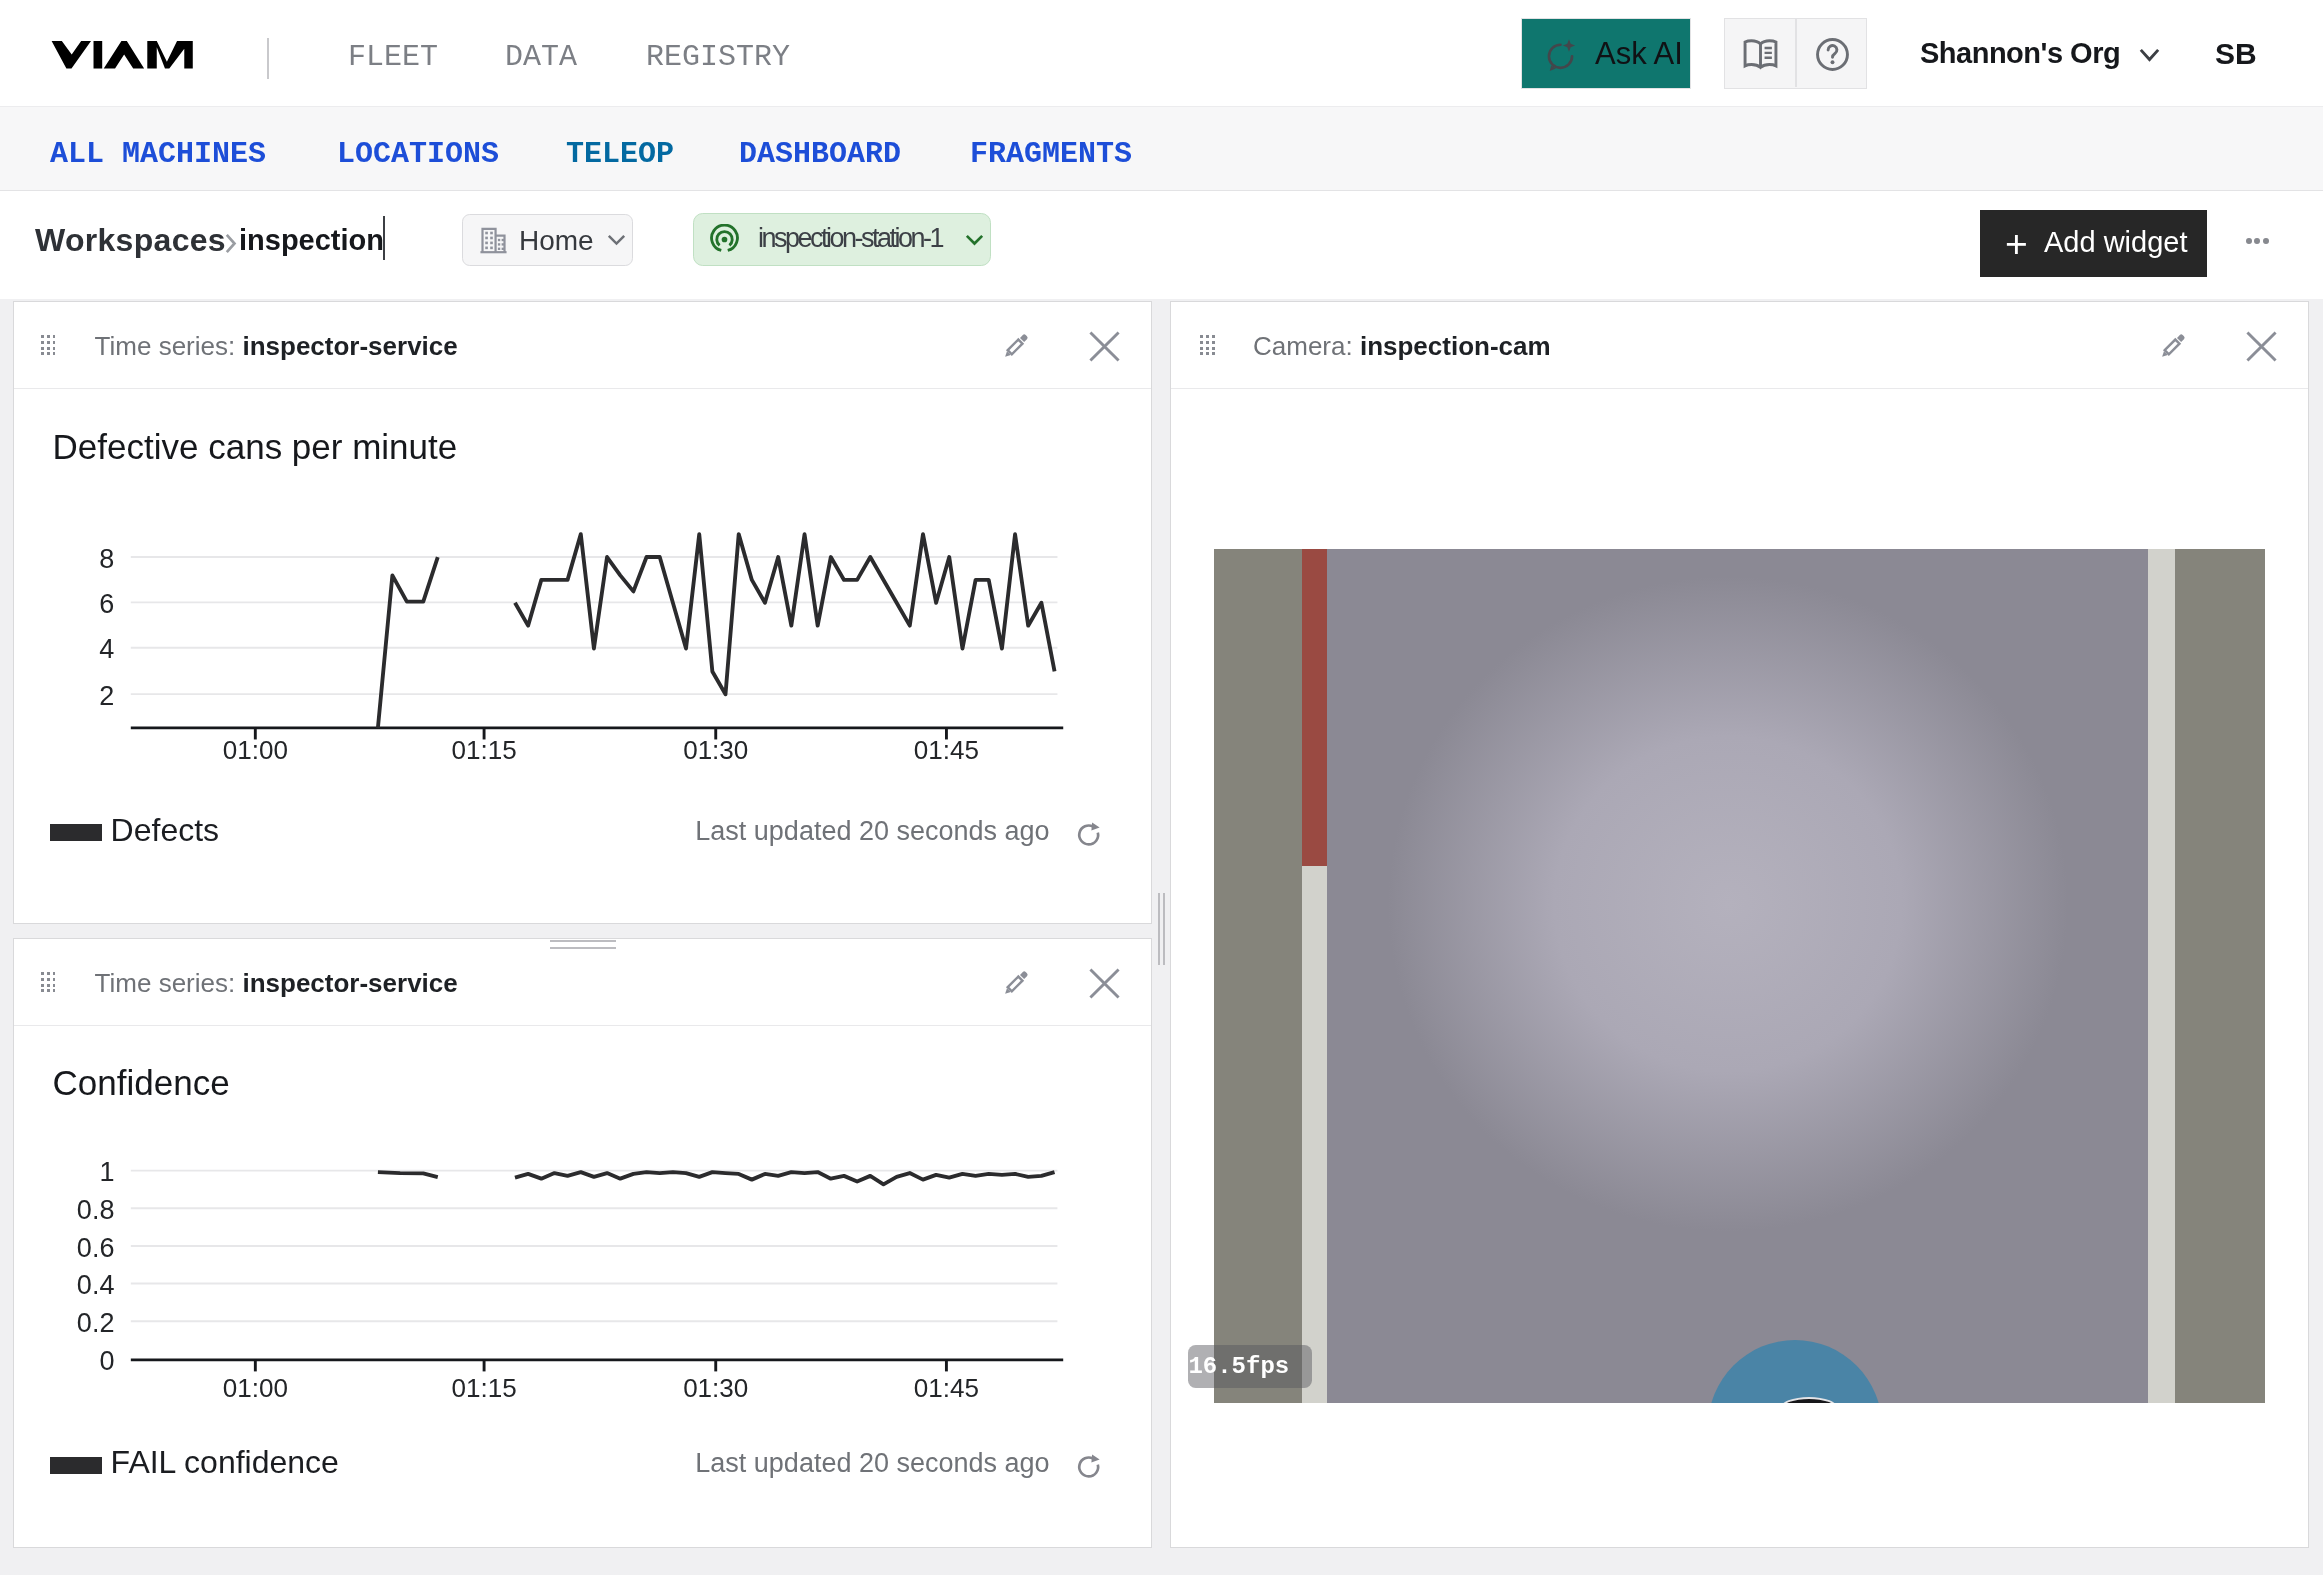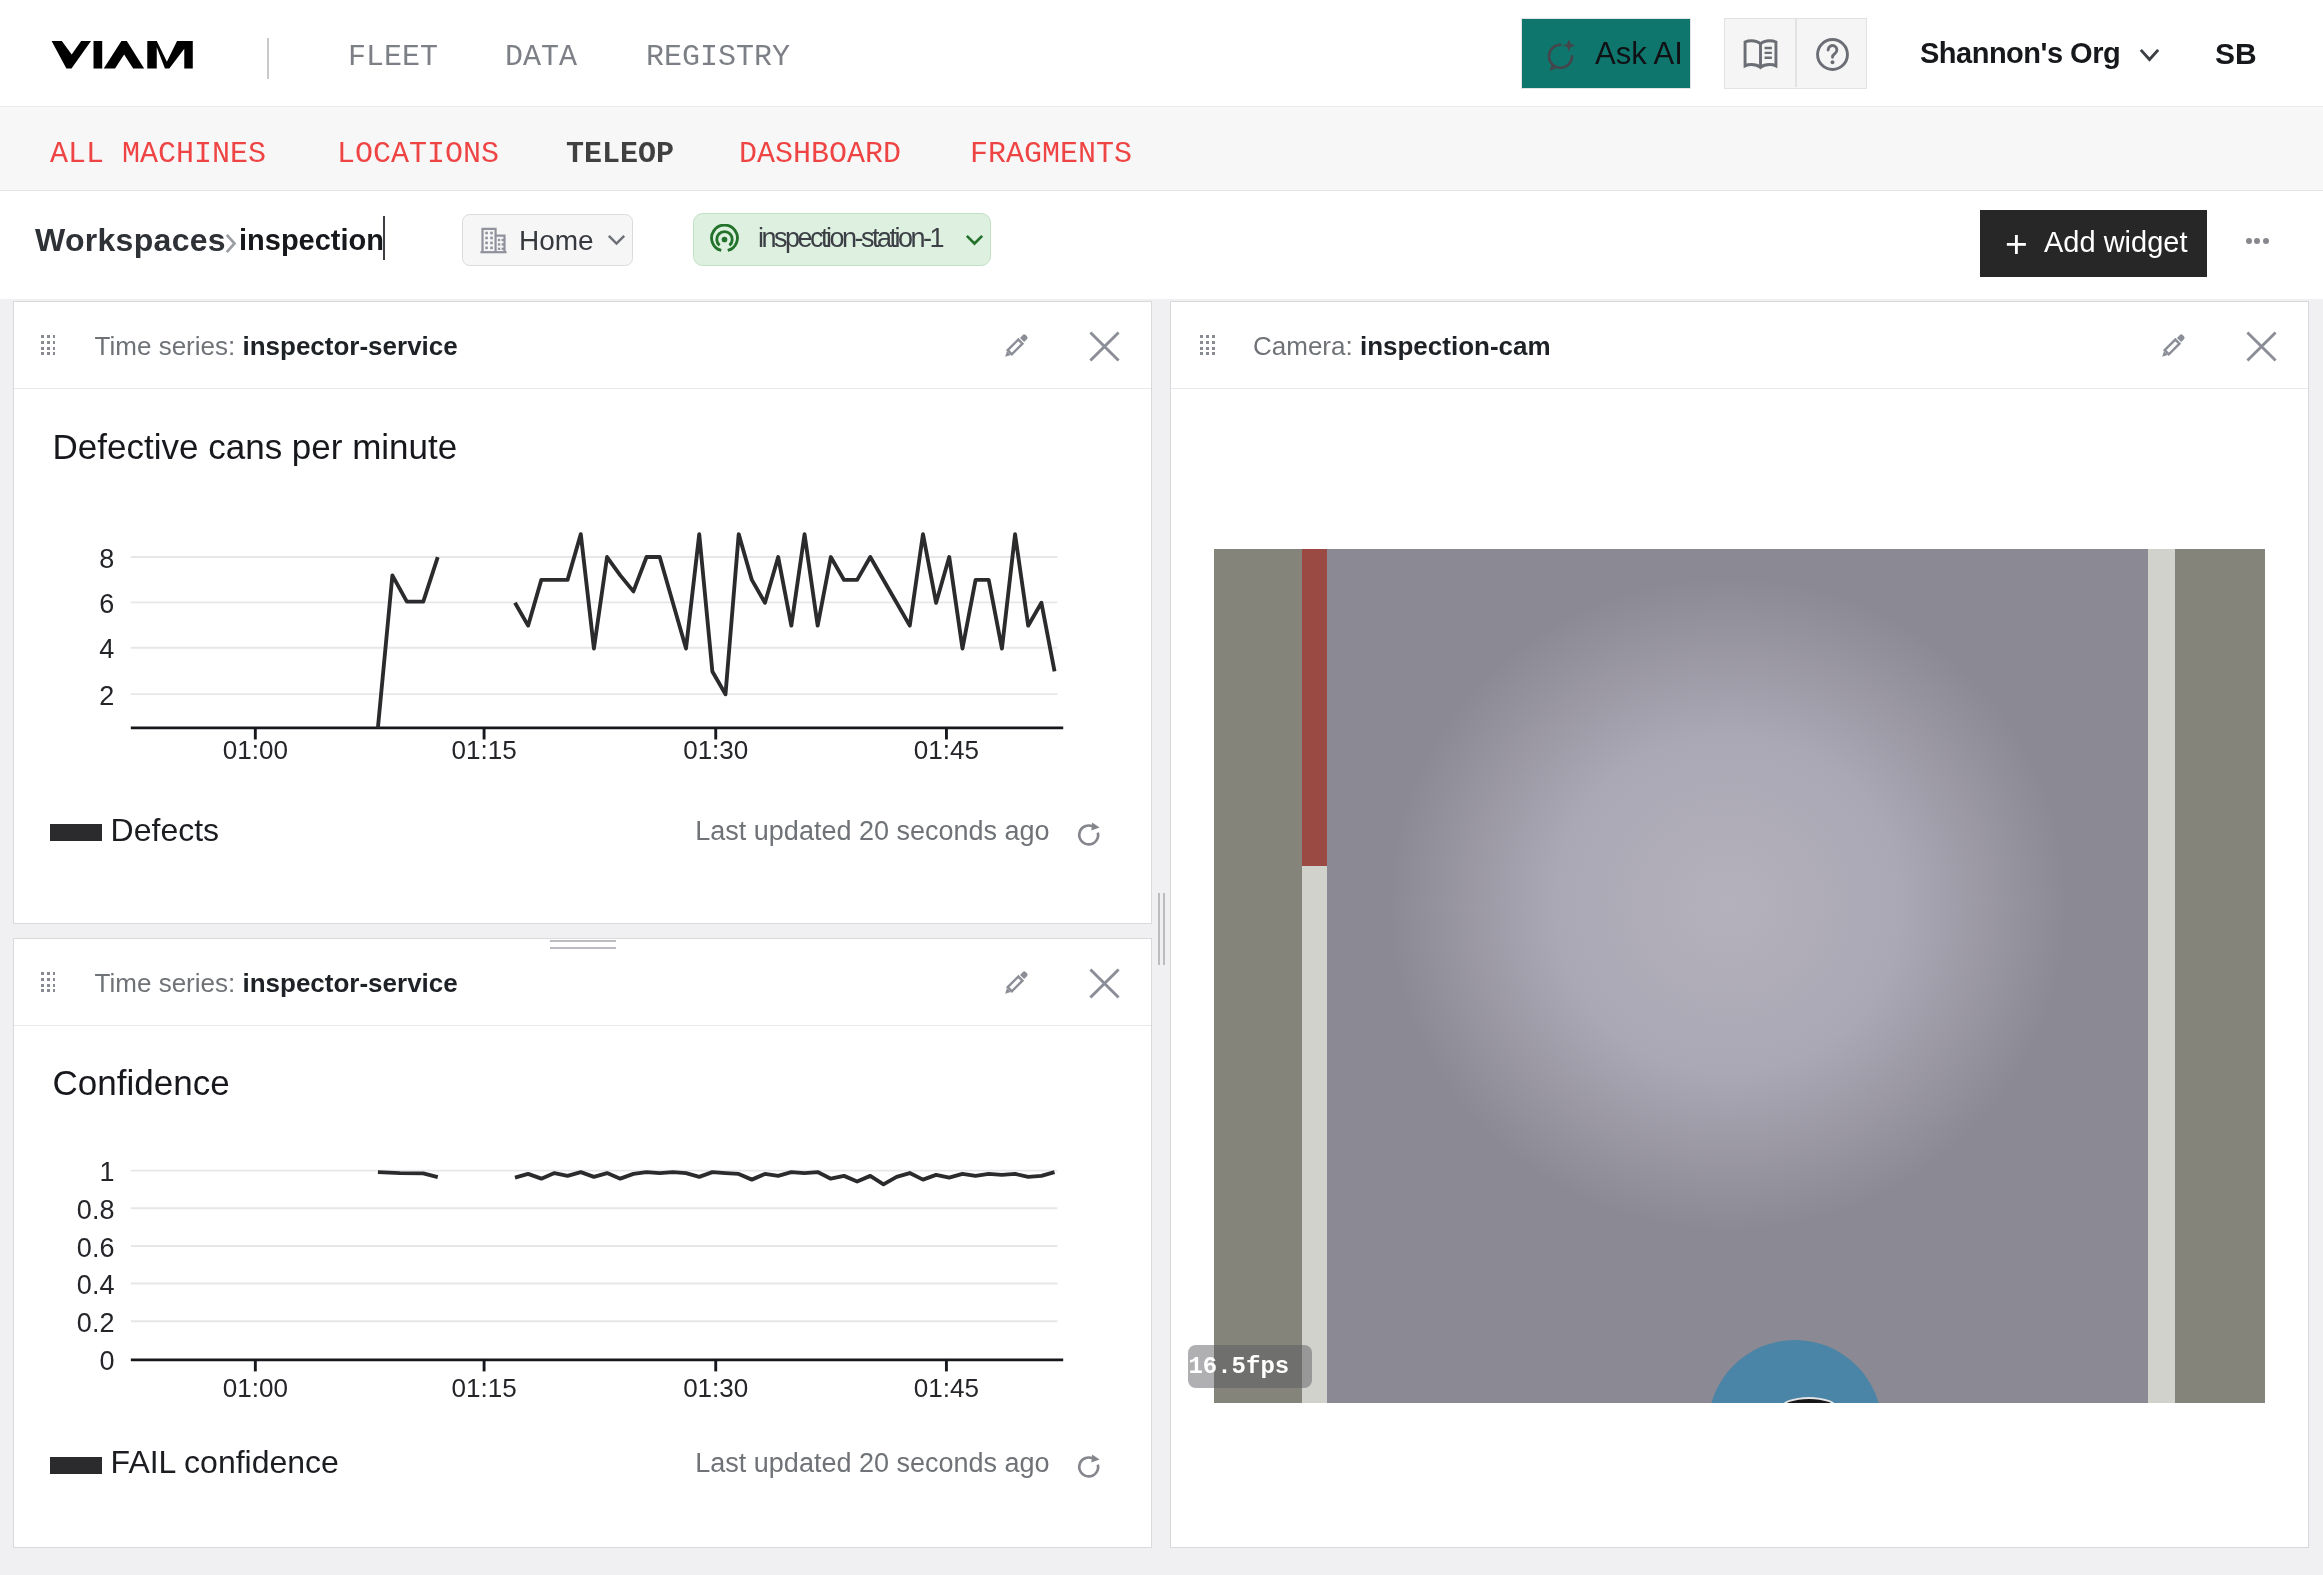--- a/index.html
+++ b/index.html
@@ -13,22 +13,22 @@
 
   #askai { position:absolute; left:1521px; top:18.3px; width:170px; height:71px; background:#0f766e; border:1.9px solid #e2e2e4; display:flex; align-items:center; }
   #askai span { font-size:31px; color:#101114; font-weight:500; }
   #bookgrp { position:absolute; left:1724px; top:18.3px; width:143px; height:71px; background:#f5f5f6; border:1.9px solid #e2e2e4; }
   #bookgrp .div { position:absolute; left:70px; top:0; width:1.9px; height:68px; background:#e2e2e4; }
   #orgname { position:absolute; left:1920px; top:37px; font-size:29px; letter-spacing:-0.5px; font-weight:bold; color:#16181c; }
   #sb { position:absolute; left:2215px; top:37px; font-size:30px; font-weight:bold; color:#16181c; }
 
   
   #subnav { position:absolute; left:0; top:106px; width:2323px; height:85px; background:#f7f7f8; border-top:1px solid #ececee; border-bottom:1.9px solid #e3e3e5; }
-  .subitem { position:absolute; top:30px; font-family:"Liberation Mono", monospace; font-size:30px; color:#ef4444; }
-  .subitem.active { color:#404040; font-weight:bold; }
+  .subitem { position:absolute; top:30px; font-family:"Liberation Mono", monospace; font-size:30px; color:#1d4ed8;font-weight:bold; }
+  .subitem.active { color:#0369a1; font-weight:bold; }
 
   
   #crumbrow { position:absolute; left:0; top:191px; width:2323px; height:108px; background:#fff; }
   #ws { position:absolute; left:35px; top:31px; font-size:32px; letter-spacing:0.3px; color:#2e3136;font-weight:bold; }
   #insp { position:absolute; left:239px; top:33px; font-size:29px; font-weight:bold; color:#16181c; }
   #cursor { position:absolute; left:383px; top:25px; width:1.9px; height:44px; background:#3c3f44; }
   #homebtn { position:absolute; left:462px; top:214px; width:171px; height:52px; background:#f6f6f7; border:1.9px solid #dbdbde; border-radius:7.7px; }
   #homebtn .txt { position:absolute; left:56px; top:9.7px; font-size:28px; color:#36393e; }
   #greenpill { position:absolute; left:693px; top:213px; width:298px; height:53px; background:#def0df; border:1.9px solid #c0e0c3; border-radius:9.7px; }
   #greenpill .txt { position:absolute; left:64px; top:8.7px; font-size:27px; letter-spacing:-2.5px; white-space:nowrap; color:#3c4046; }

